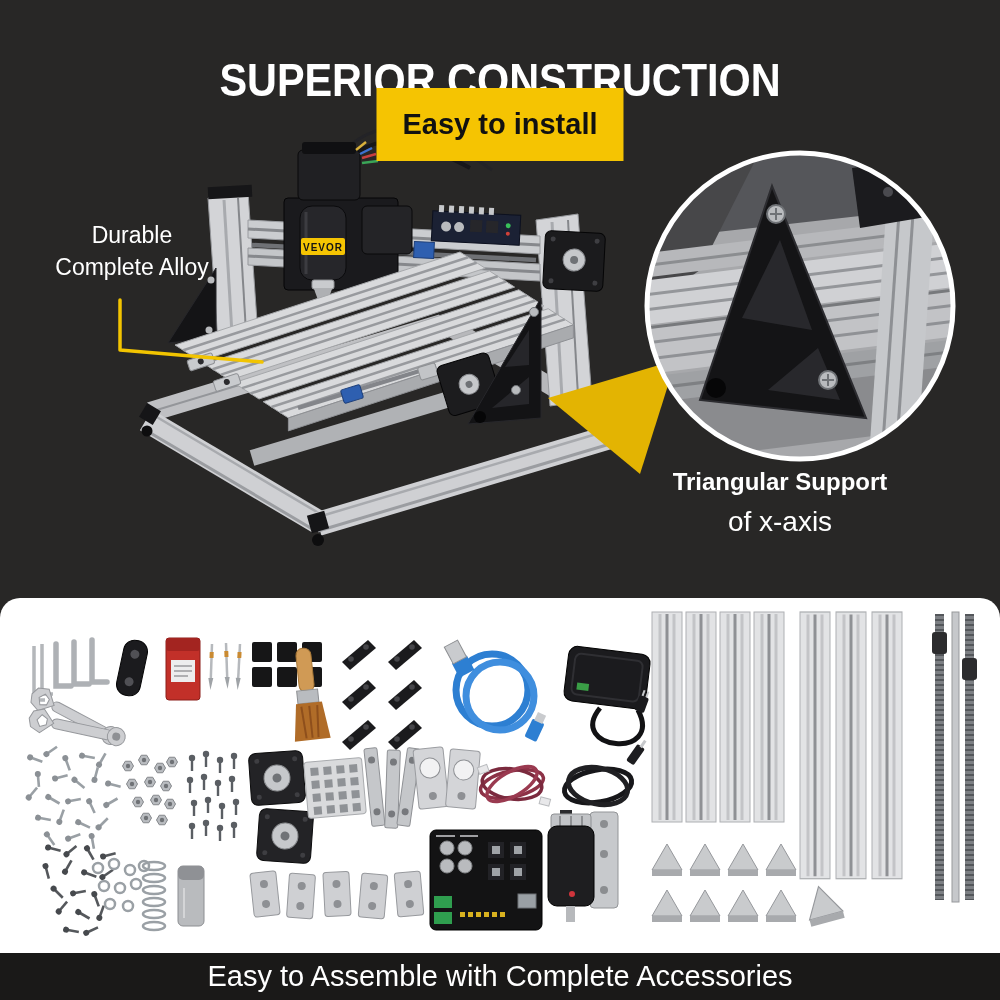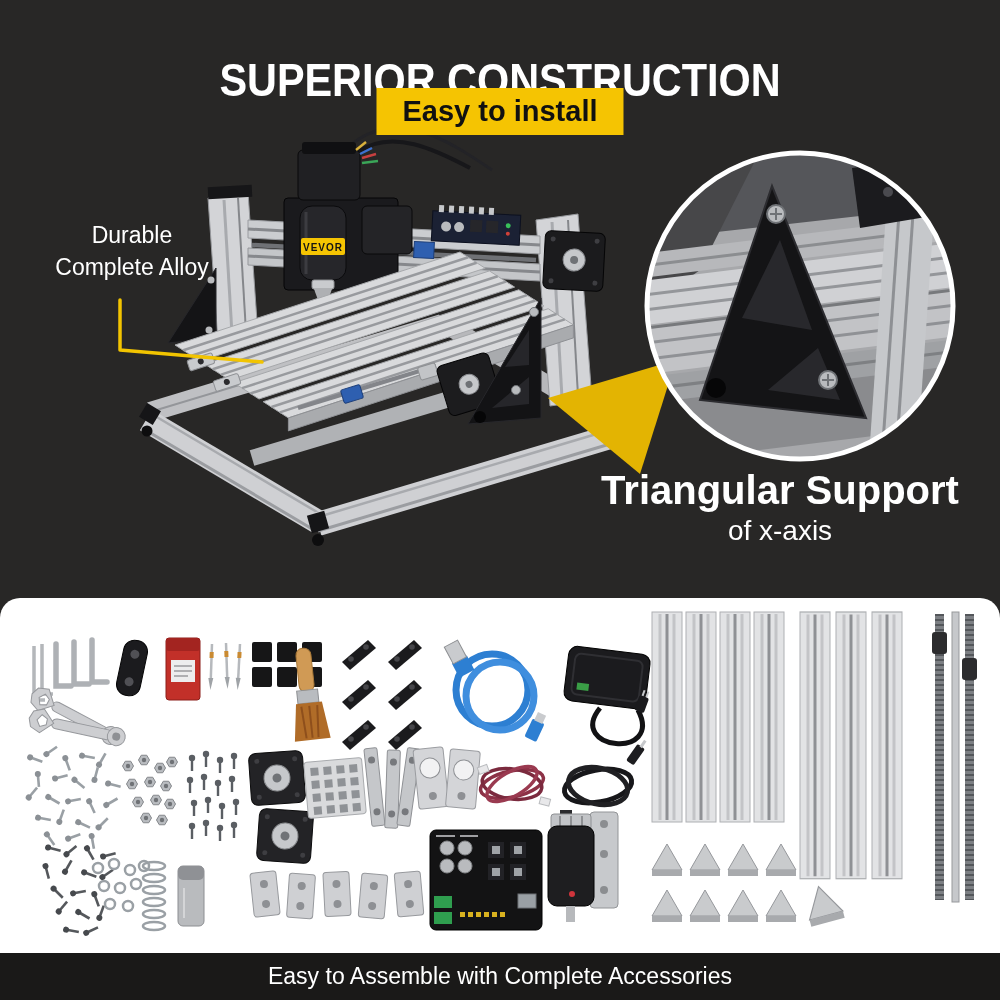--- a/index.html
+++ b/index.html
@@ -1,31 +1,31 @@
 <!DOCTYPE html>
 <html><head>
 <meta charset="utf-8">
 <style>
   html,body{margin:0;padding:0;background:#ffffff;}
   .canvas{position:relative;width:1000px;height:1000px;background:#282726;overflow:hidden;
           font-family:"Liberation Sans",sans-serif;}
   .title{position:absolute;top:22px;left:0;width:1000px;text-align:center;color:#ffffff;
          font-size:46px;font-weight:900;letter-spacing:0;transform:scaleX(0.9);}
   .badge{position:absolute;top:88px;left:50%;transform:translateX(-50%);background:#f5c402;
-         color:#111111;font-size:29px;font-weight:700;padding:7px 26px;white-space:nowrap;}
+         color:#111111;font-size:29px;font-weight:700;padding:20px 26px;white-space:nowrap;}
   .scene{position:absolute;top:0;left:0;}
   .callout{position:absolute;color:#ffffff;text-align:center;}
   .callout-left{top:220px;left:16px;width:232px;font-size:23px;line-height:1.38;}
   .callout-right{top:468px;left:560px;width:440px;}
-  .callout-right .t{font-size:40px;font-weight:700;margin-bottom:0;}
+  .callout-right .t{font-size:24px;font-weight:700;margin-bottom:8px;}
   .callout-right .s{font-size:28px;line-height:1.32;}
   .panel{position:absolute;top:598px;left:0;width:1000px;height:355px;background:#ffffff;
          border-radius:20px 20px 0 0;}
   .banner{position:absolute;top:953px;left:0;width:1000px;height:47px;background:#1a1918;
-          color:#ffffff;display:flex;align-items:center;justify-content:center;font-size:23px;}
+          color:#ffffff;display:flex;align-items:center;justify-content:center;font-size:29px;}
 </style>
 </head>
 <body>
 
 <div class="canvas">
 
   <svg class="scene" width="1000" height="600" viewBox="0 0 1000 600">
     <defs>
       <clipPath id="zc">
           <circle cx="800" cy="306" r="152"></circle>

